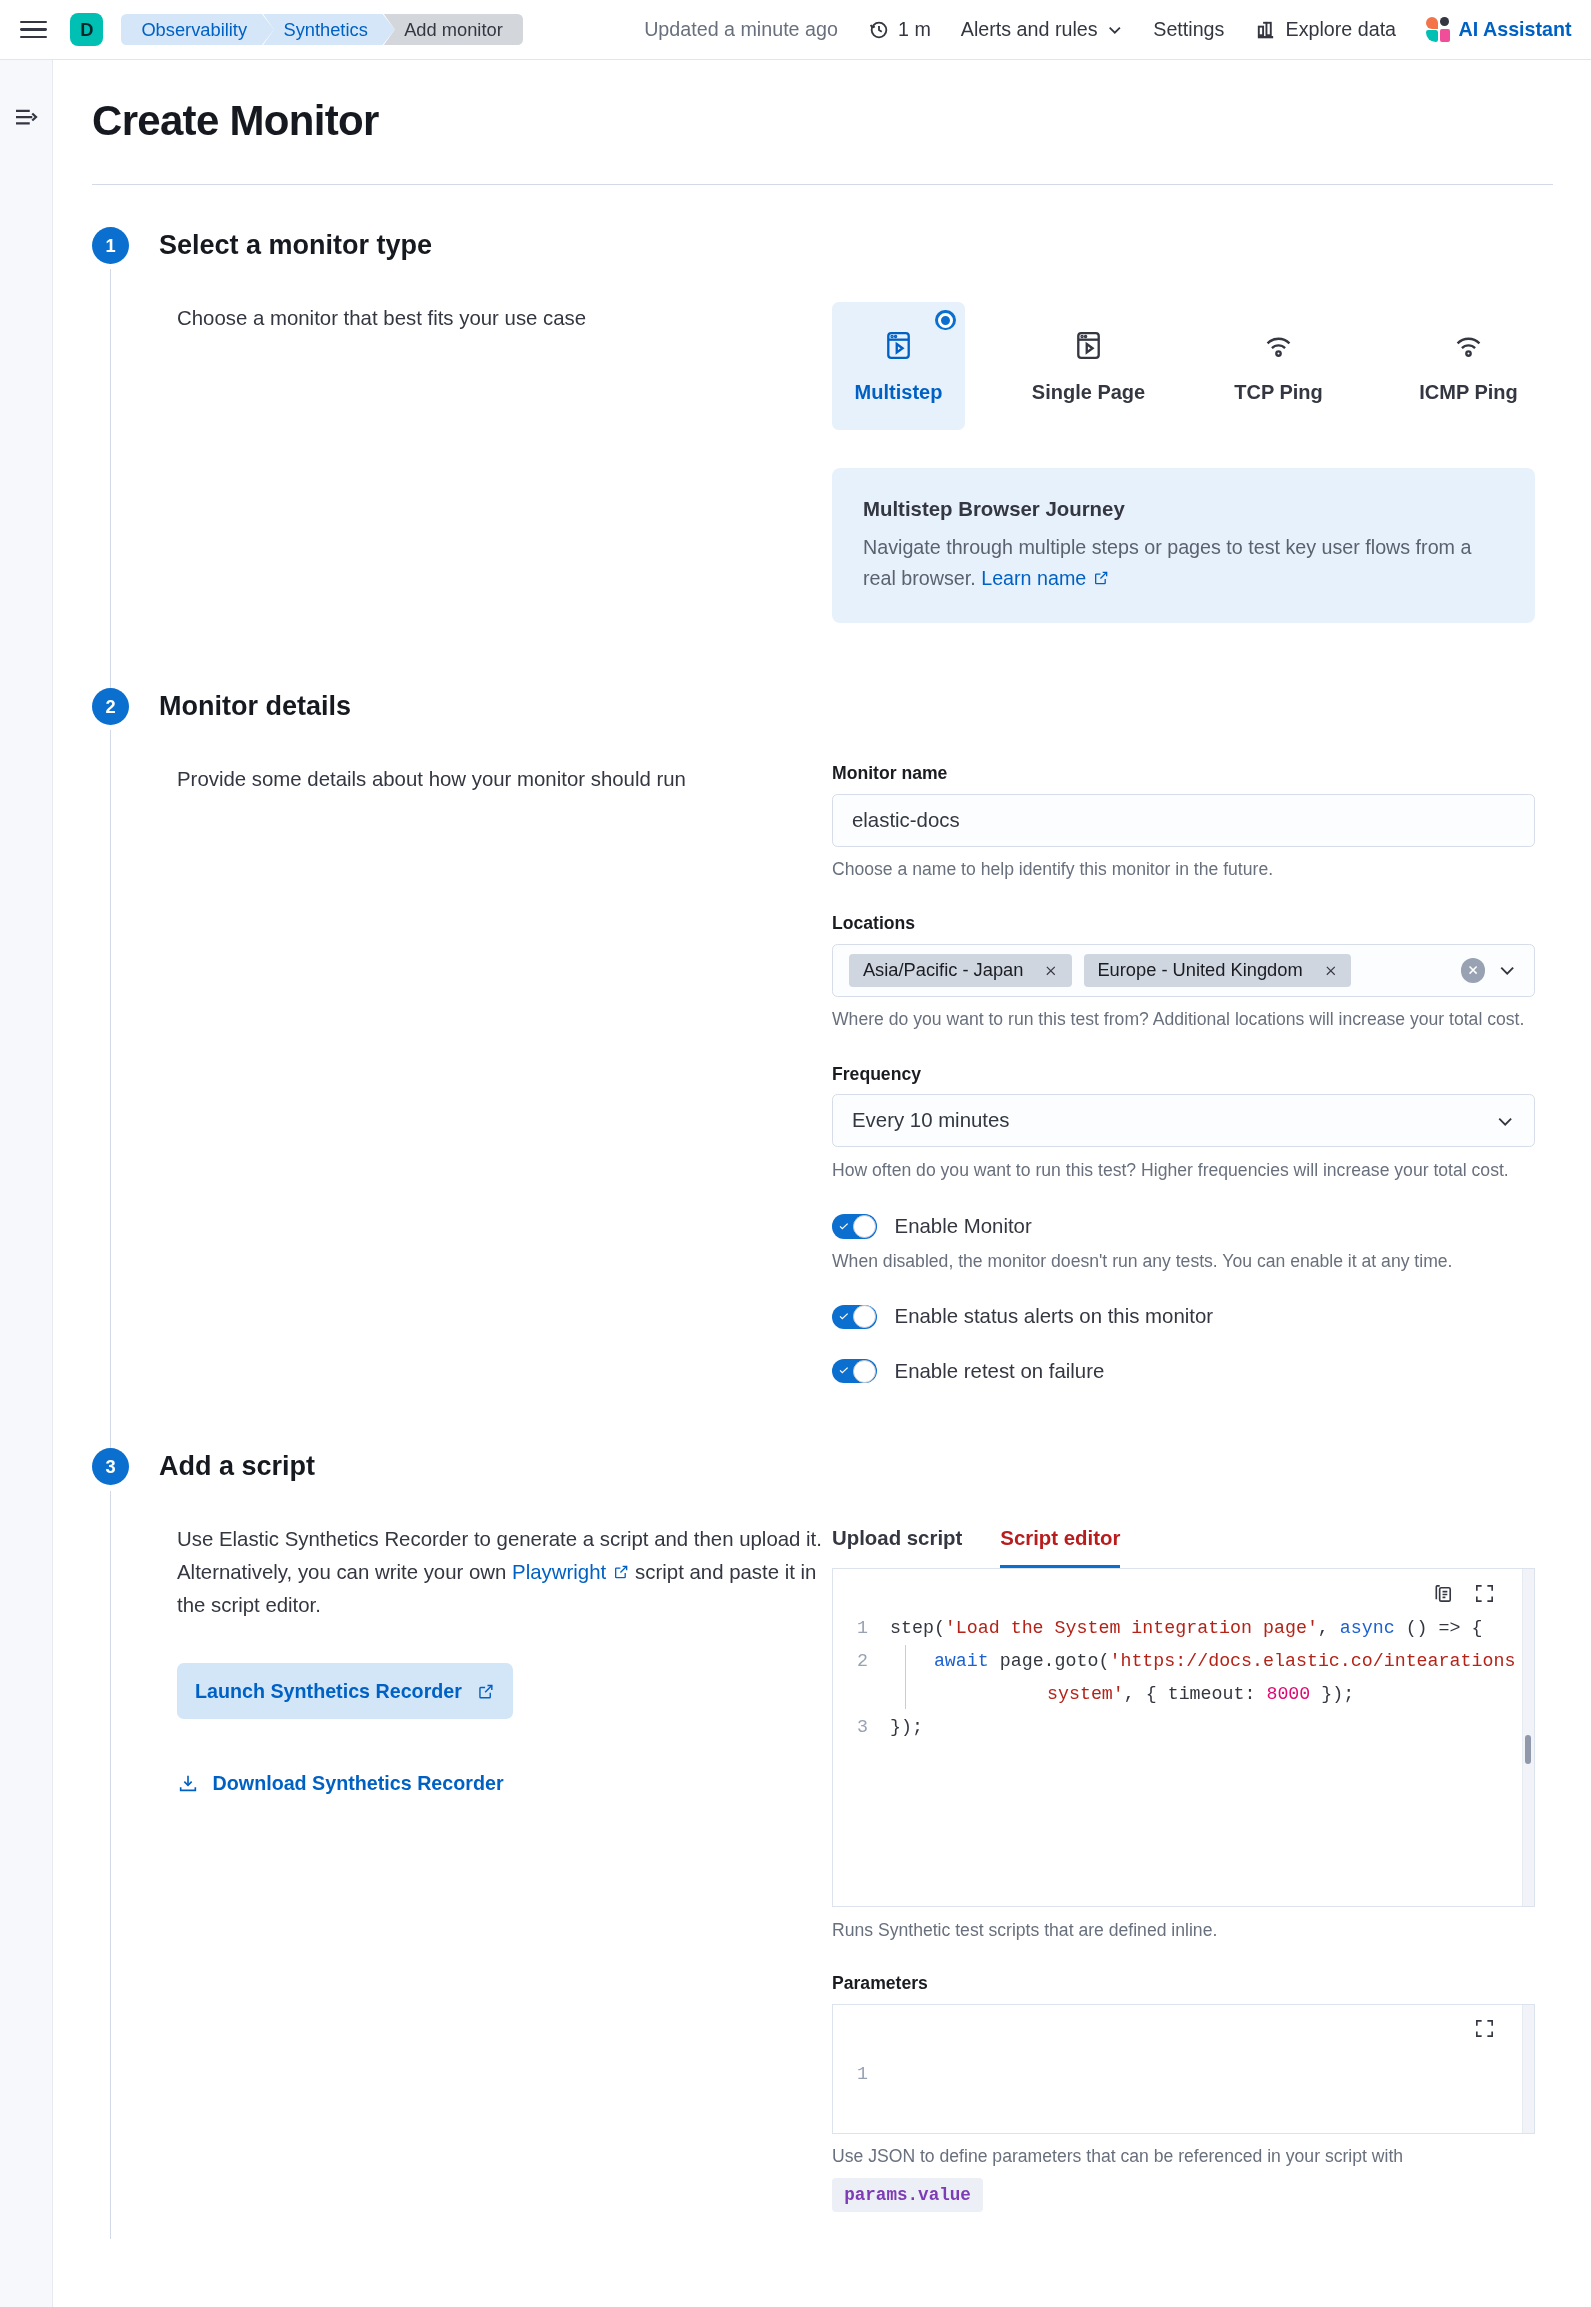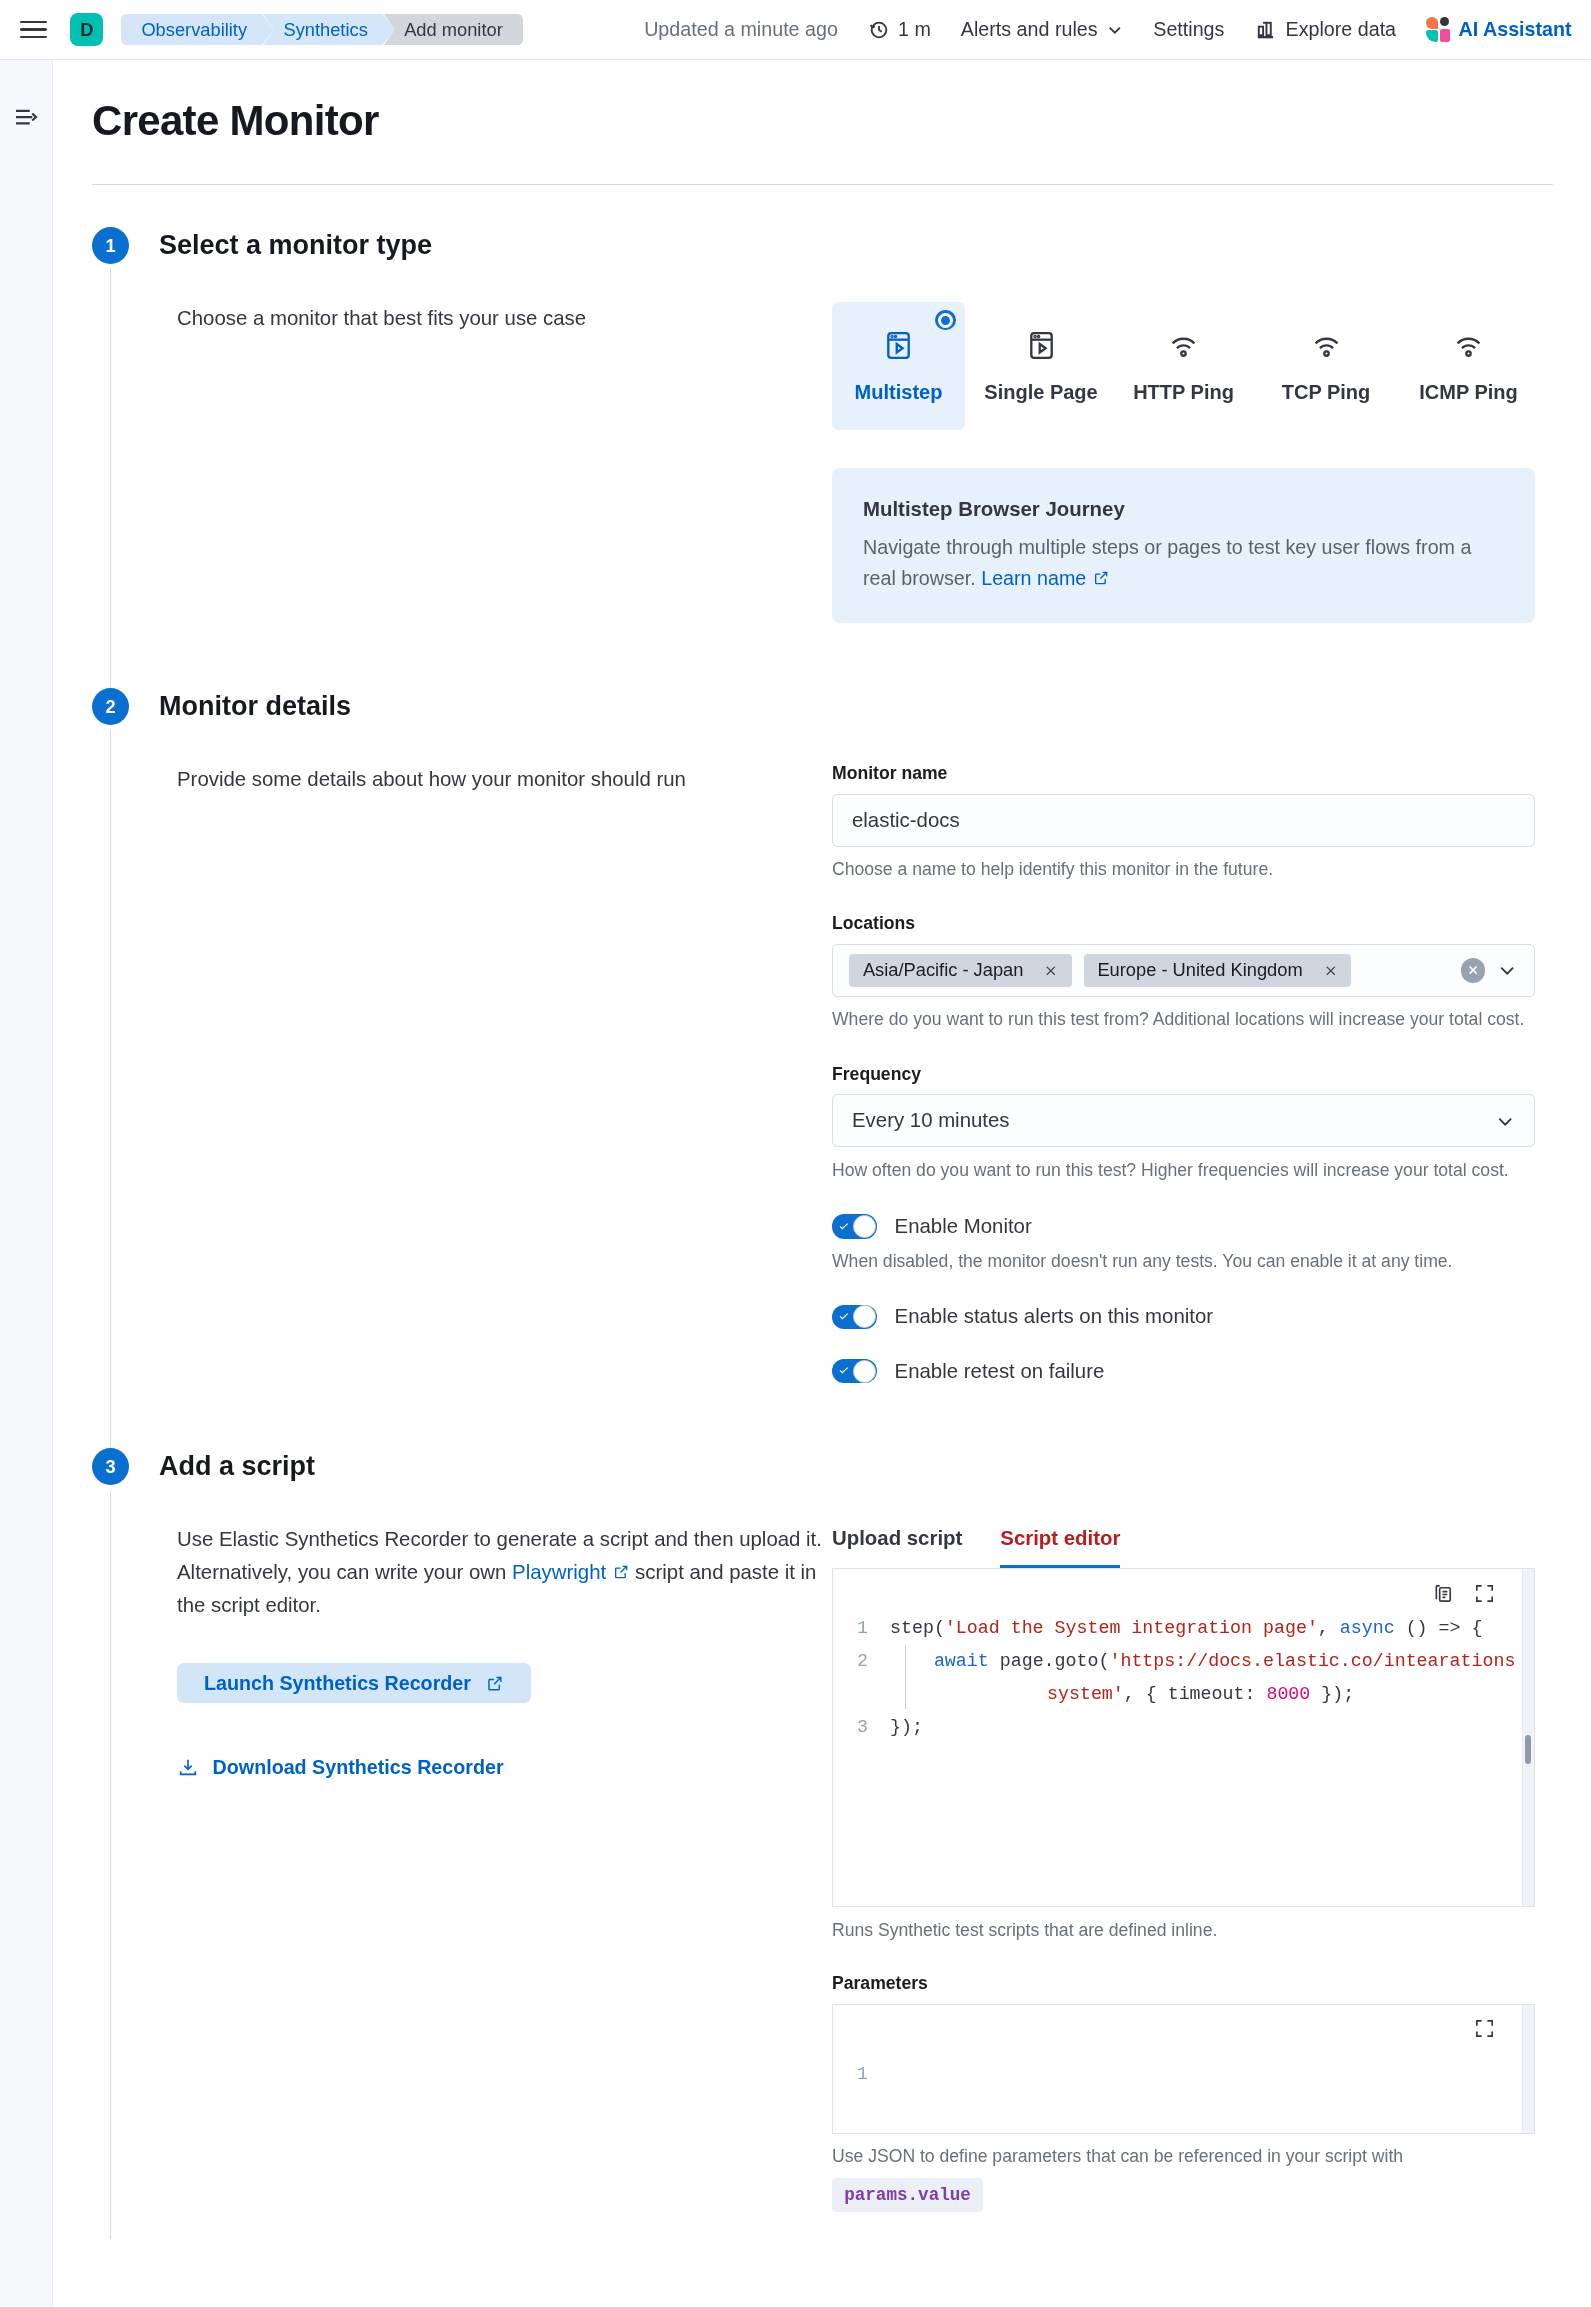--- a/index.html
+++ b/index.html
@@ -90,23 +90,23 @@
   .select { height:53px; display:flex; align-items:center; justify-content:space-between; padding:0 19px; cursor:pointer; }
 
   .toggle-row { display:flex; align-items:center; gap:17.6px; margin-top:30px; }
   .toggle-row .t-label { font-size:20.4px; color:#343741; }
   .switch { width:45px; height:24.4px; border-radius:12.2px; background:#0b6fd0; position:relative; cursor:pointer; flex-shrink:0; }
   .switch .check { position:absolute; left:6.1px; top:3.4px; color:#fff; }
   .switch .knob { position:absolute; right:0.7px; top:0.7px; width:23px; height:23px; border-radius:50%;
     background:#fff; border:1.4px solid #c6cad1; }
 
   
-  .launch-btn { margin-top:42px; display:inline-flex; align-items:center; gap:13.6px; height:40px;
+  .launch-btn { margin-top:42px; display:inline-flex; align-items:center; gap:13.6px; height:56px;
     background:#d2e6f8; color:#0061c5; font-size:19.7px; font-weight:bold; border:none;
-    border-radius:6.8px; padding:0 27px; cursor:pointer; font-family:"Liberation Sans", sans-serif; }
+    border-radius:6.8px; padding:0 18px; cursor:pointer; font-family:"Liberation Sans", sans-serif; }
   .download-link { margin-top:49px; display:flex; align-items:center; gap:13.6px;
     color:#0061c5; font-size:19.7px; font-weight:bold; cursor:pointer; }
 
   .tabs { display:flex; gap:38px; margin-top:4.1px; }
   .tab { font-size:20.4px; font-weight:bold; color:#343741; padding-bottom:15px; cursor:pointer; }
   .tab.selected { color:#b91c1c; border-bottom:3.4px solid #0b6fd0; }
 
   .editor { position:relative; border:1.4px solid #dde3ec; background:#fff; margin-top:0; }
   .editor.code-ed { height:339px; padding-top:43px; }
   .editor.param-ed { height:130px; padding-top:53px; margin-top:0; }
@@ -228,30 +228,20 @@
                   <span class="icon">
                     <svg width="35" height="35" viewBox="0 0 24 24" fill="none" stroke="#343741" stroke-width="1.6">
                       <rect x="5" y="3.5" width="14" height="17" rx="2"></rect>
                         <path d="M5 8h14"></path>
                         <circle cx="7.6" cy="5.8" r="0.4" fill="#343741"></circle>
                         <circle cx="10" cy="5.8" r="0.4" fill="#343741"></circle>
                         <path d="M10.8 11l4 2.9-4 2.9z"></path>
                     </svg>
                     </span>
                   <span class="t-label">Single Page</span>
-                </div>
-                <div class="type-card">
-                  <span class="icon">
-                    <svg width="35" height="35" viewBox="0 0 24 24" fill="none" stroke="#343741" stroke-width="1.6">
-                      <path d="M4.5 10.5a10.5 10.5 0 0 1 15 0"></path>
-                        <path d="M7.5 13.8a6.3 6.3 0 0 1 9 0"></path>
-                        <circle cx="12" cy="17.5" r="1.5"></circle>
-                    </svg>
-                    </span>
-                  <span class="t-label">HTTP Ping</span>
                 </div>
                 <div class="type-card">
                   <span class="icon">
                     <svg width="35" height="35" viewBox="0 0 24 24" fill="none" stroke="#343741" stroke-width="1.6">
                       <path d="M4.5 10.5a10.5 10.5 0 0 1 15 0"></path>
                         <path d="M7.5 13.8a6.3 6.3 0 0 1 9 0"></path>
                         <circle cx="12" cy="17.5" r="1.5"></circle>
                     </svg>
                     </span>
                   <span class="t-label">TCP Ping</span>

